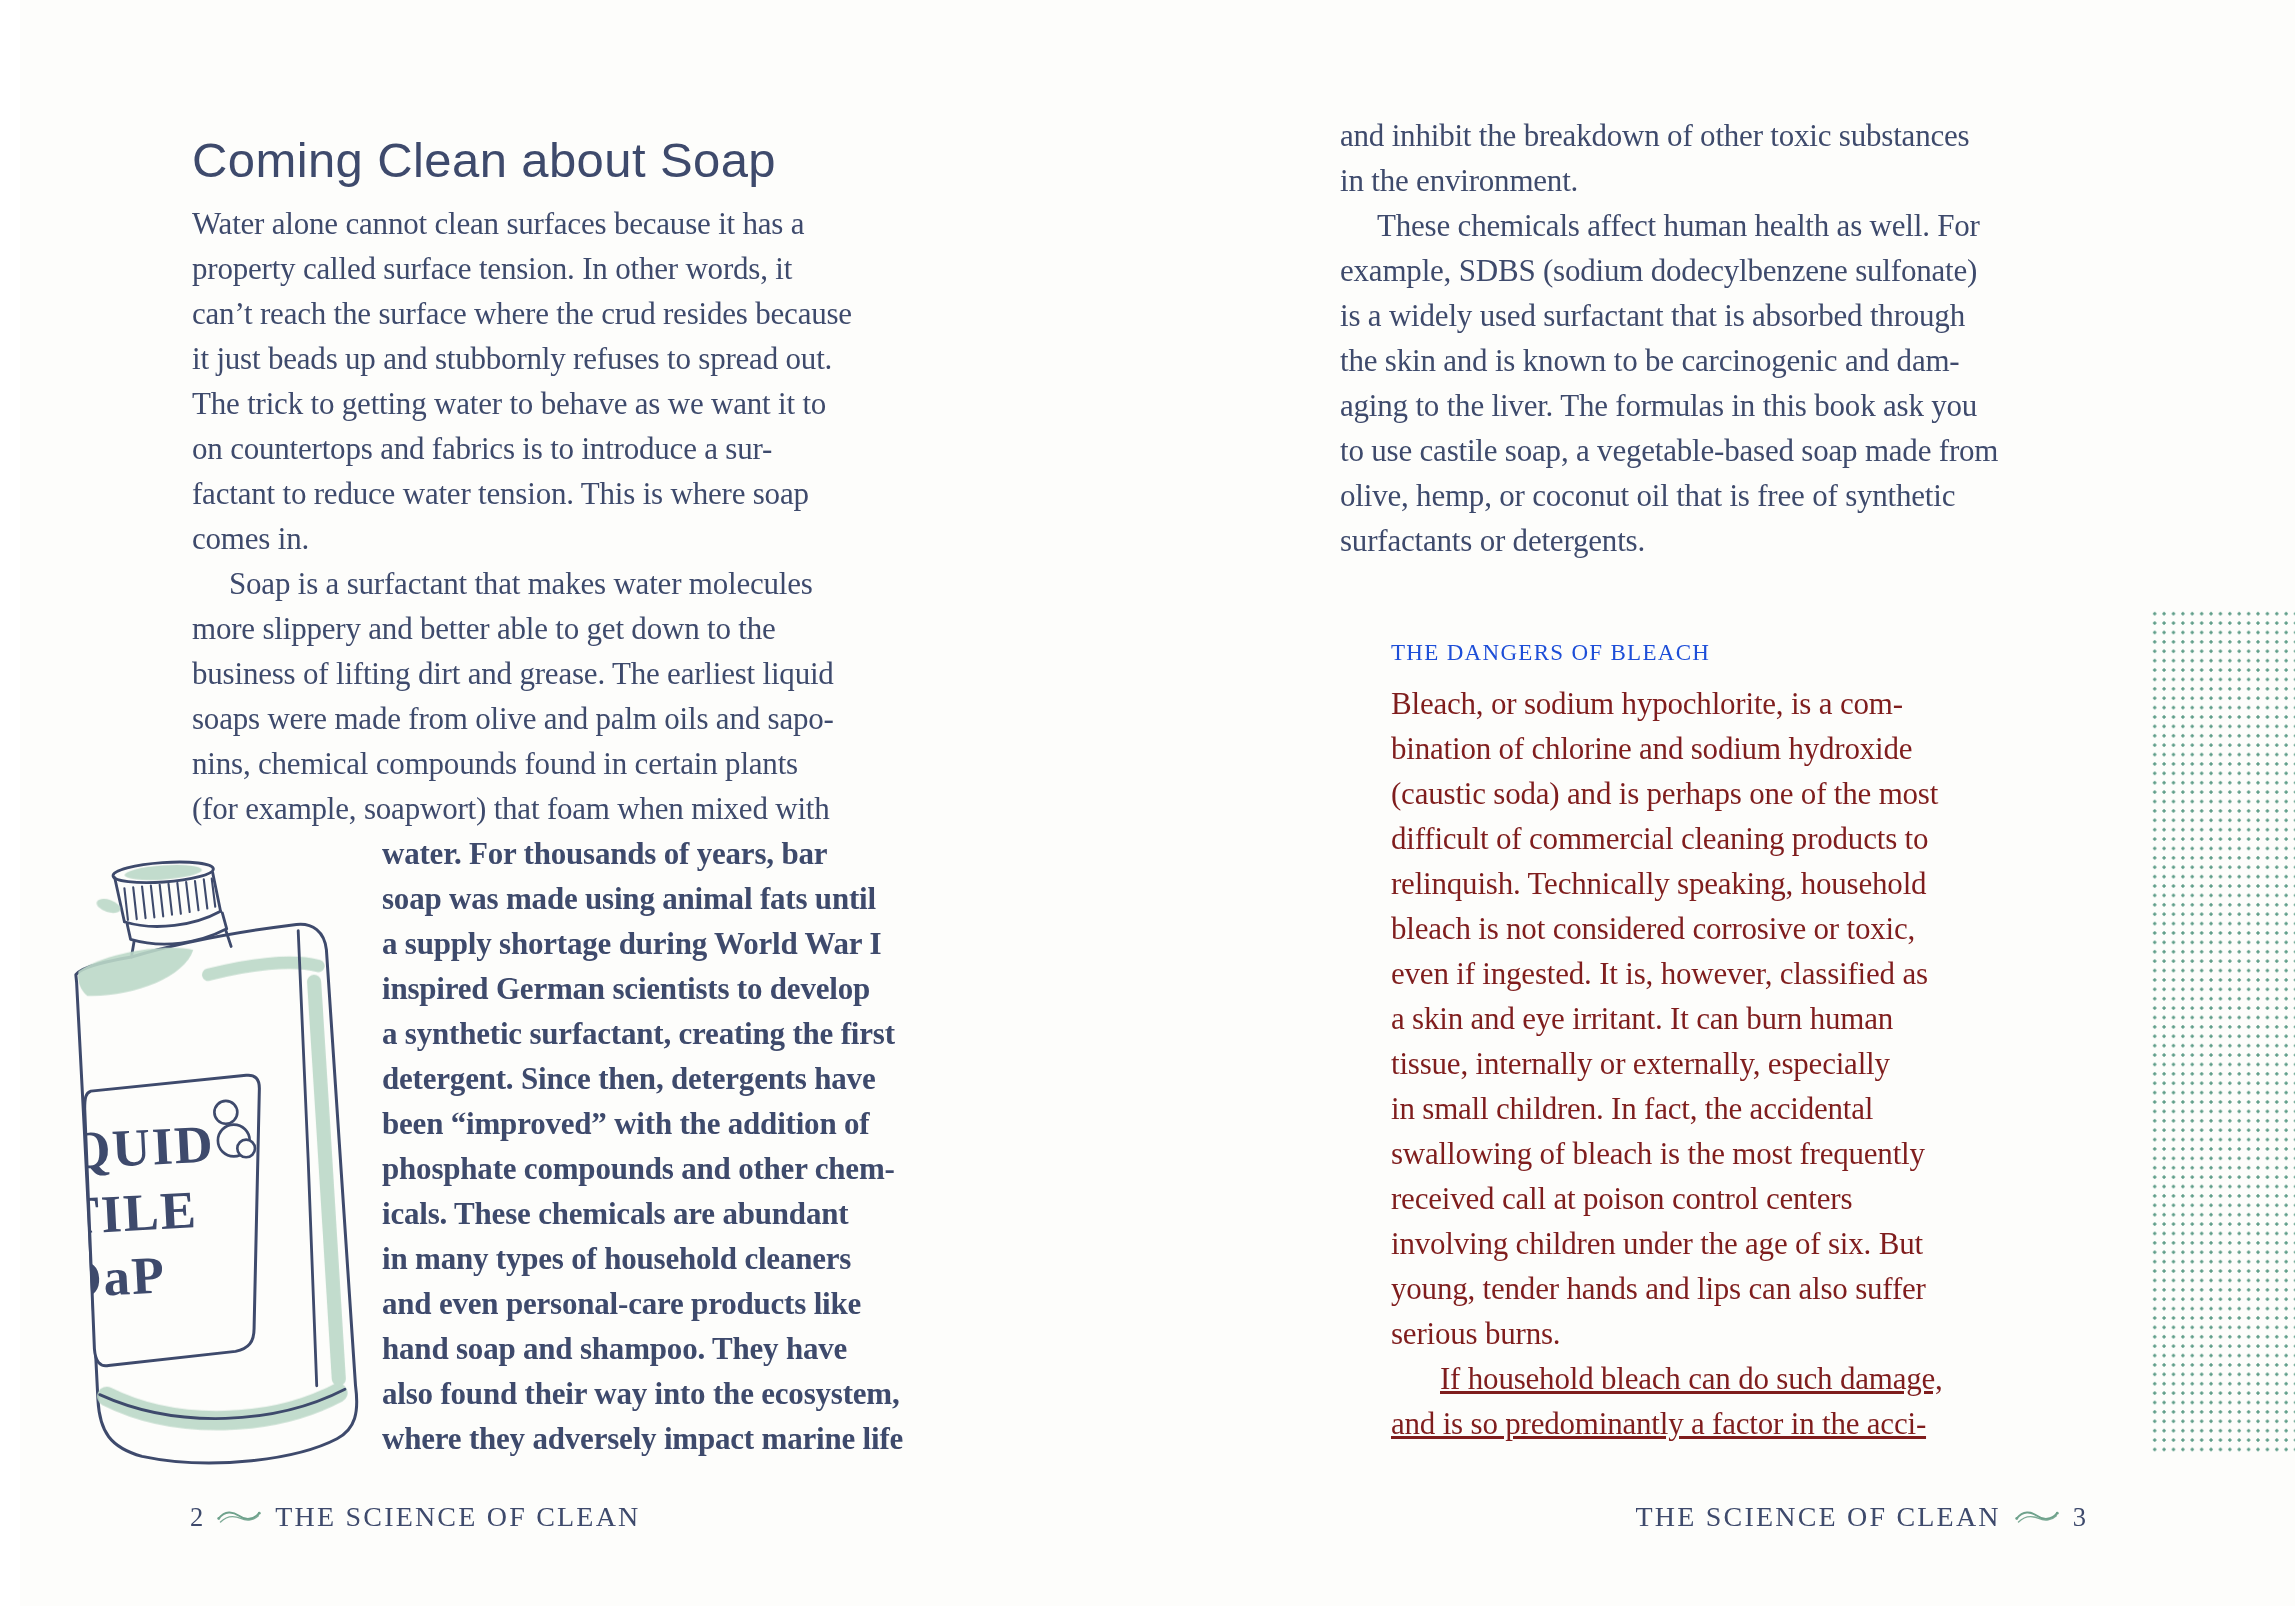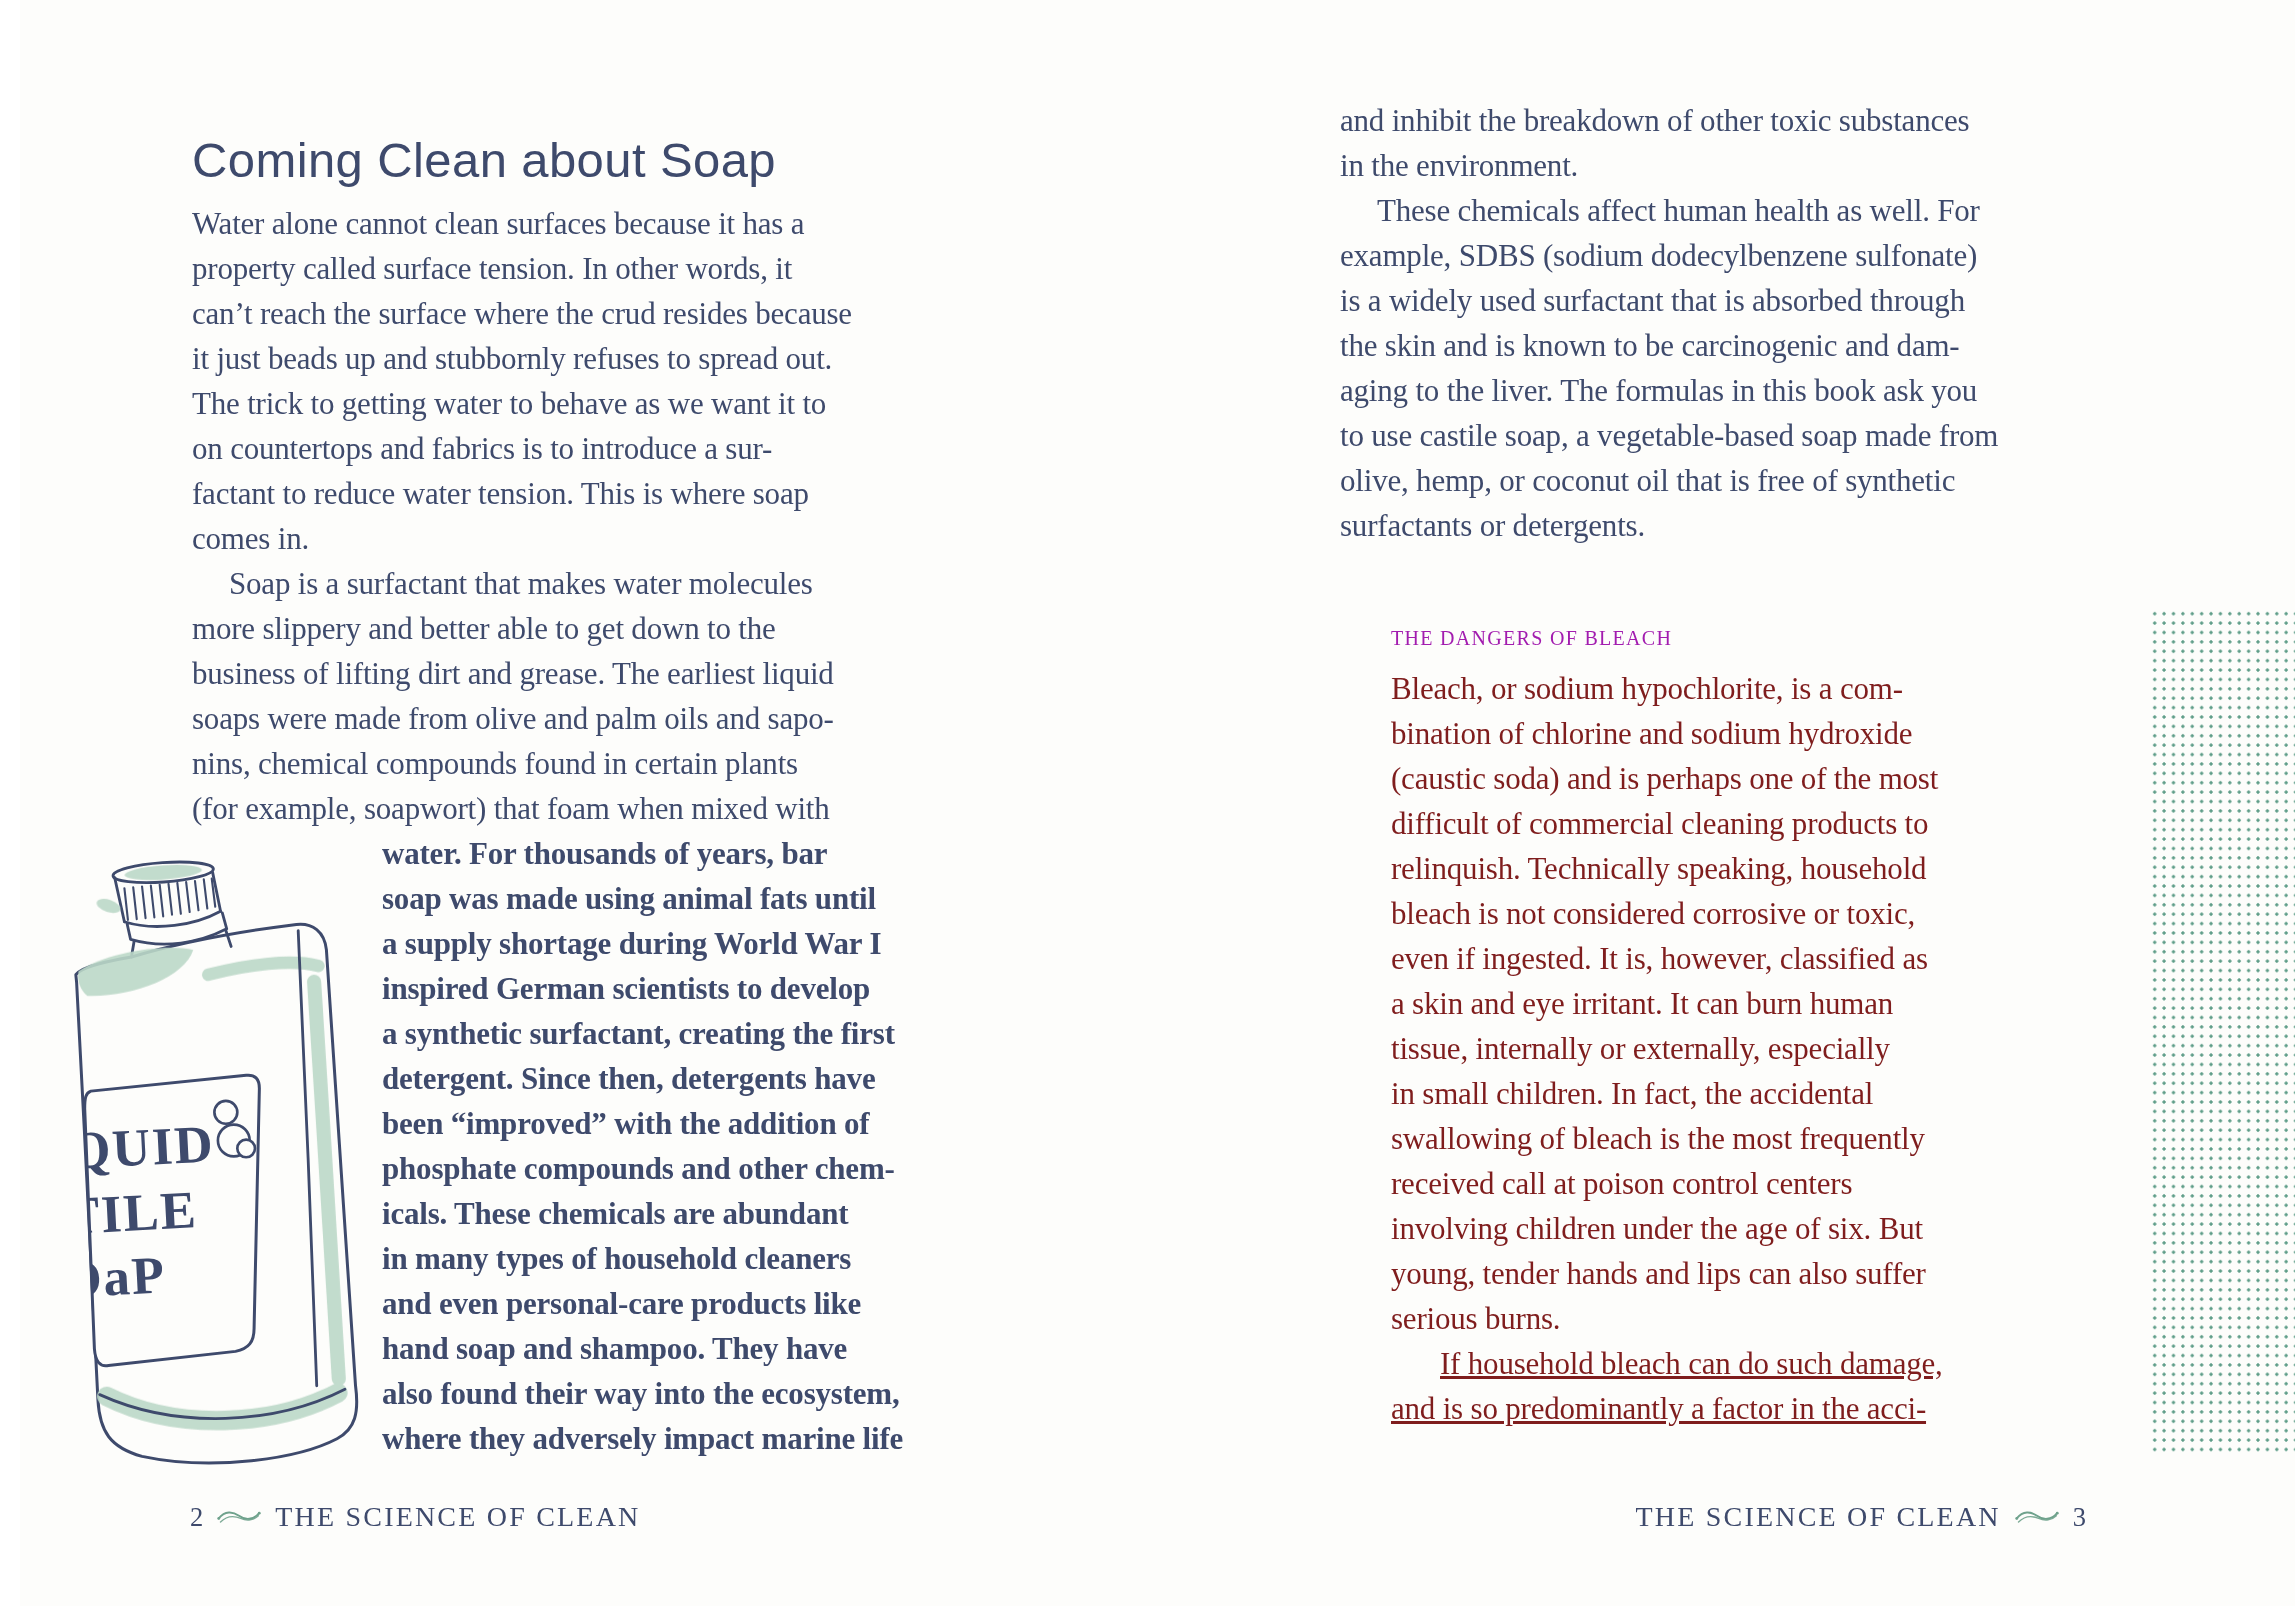--- a/index.html
+++ b/index.html
@@ -5,21 +5,21 @@
   html,body { margin:0; padding:0; background:#ffffff; }
   .spread {
     position:relative; width:2295px; height:1607px;
     background:#fdfdfb; overflow:hidden;
     font-family:"Liberation Serif", serif;
     color:#3e4a6c;
     margin-left:20px;
   }
   .page { position:absolute; }
   .page-left  { left:172px; top:132px; width:817px; }
-  .page-right { left:1320px; top:98px; width:821px; }
+  .page-right { left:1320px; top:113px; width:821px; }
 
   .title {
     margin:0 0 12.4px 0;
     font-family:"Liberation Sans", sans-serif;
     font-weight:400; font-size:49px; line-height:57px;
     letter-spacing:0.4px; color:#3e4a6c;
   }
   .body {
     margin:0; white-space:pre;
     font-size:31px; line-height:45px; letter-spacing:-0.2px;
@@ -28,22 +28,22 @@
   .indent { text-indent:37px; }
   .green { color:#7f1d1d; }
 
   .wrap-row { display:flex; align-items:flex-start; }
   .bottle { flex:none; width:337px; margin:26.5px 0 0 -147px; padding:0; }
   .wrapped { flex:1;font-weight:bold; }
 
   .sidebar { margin-left:51px; margin-top:74px; width:746px; }
   .sidebar-heading {
     margin:0 0 12.4px 0;
-    font-weight:400; font-size:20px; line-height:32px;
-    letter-spacing:1.3px; color:#a21caf;
+    font-weight:400; font-size:23px; line-height:32px;
+    letter-spacing:1.3px; color:#1d4ed8;
   }
   .sidebar-p2 { text-indent:49px;text-decoration:underline; }
 
   .dots {
     position:absolute; left:2130px; top:609px; width:166px; height:846px;
     background-image: radial-gradient(circle, #5e9d88 1.4px, rgba(94,157,136,0) 1.7px);
     background-size: 9.4px 9.4px;
   }
 
   .footer {

